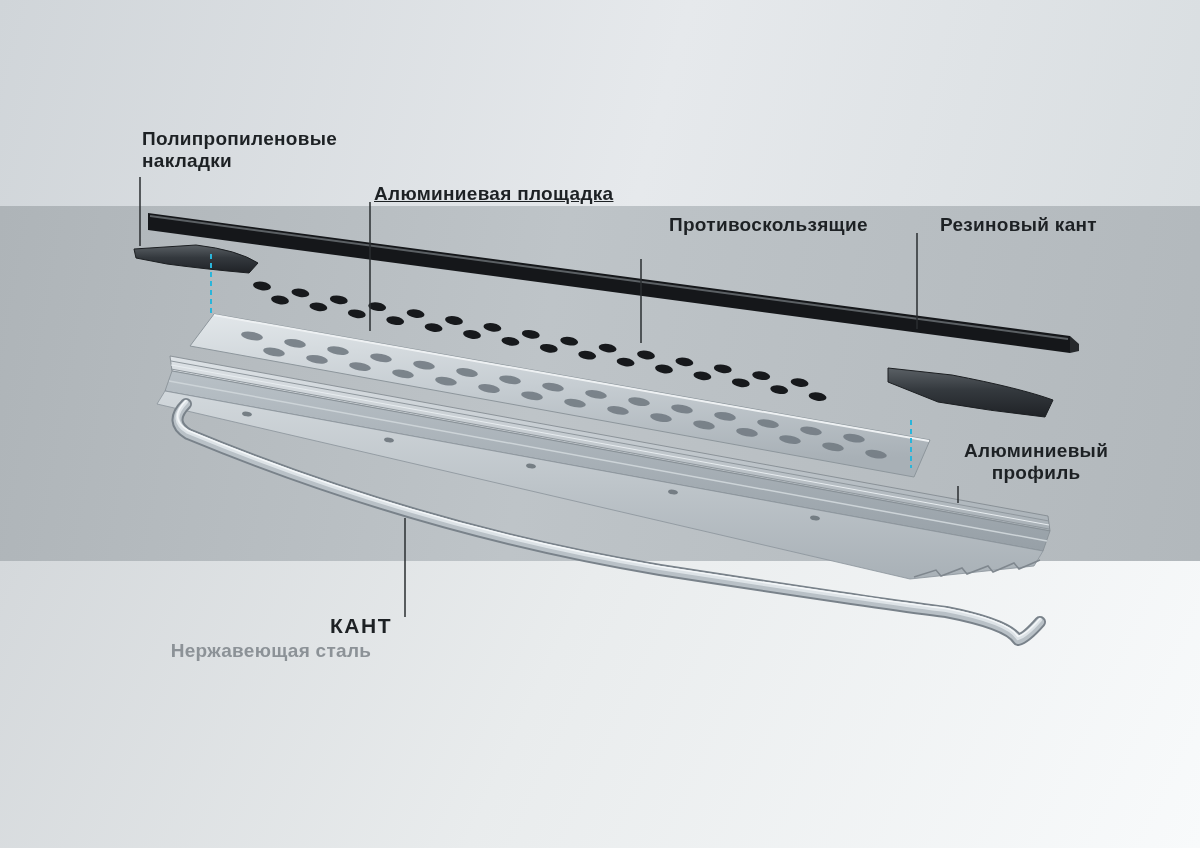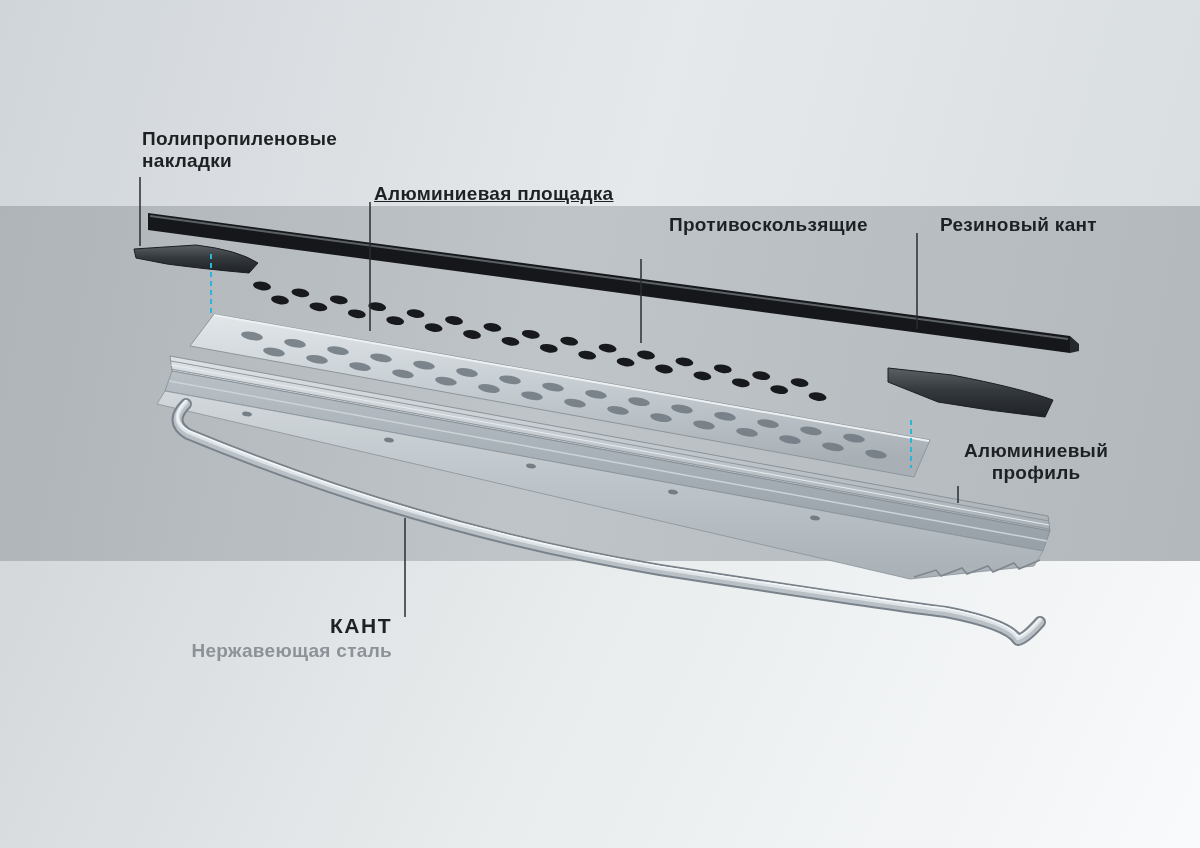--- a/index.html
+++ b/index.html
@@ -27,21 +27,21 @@
     color:var(--label-text,#1d2124);
     letter-spacing:.3px;white-space:nowrap;
   }
   #lbl-pp{left:142px;top:128px;}
   #lbl-platform{left:374px;top:183px;text-decoration:underline;}
   #lbl-antislip{left:644px;top:214px;margin-left:25px;}
   #lbl-rubber{left:919px;top:214px;margin-left:21px;}
   #lbl-profile{left:964px;top:440px;text-align:center;}
   #lbl-kant{left:150px;top:615px;width:242px;text-align:right;white-space:nowrap;}
   .kant-title{font-size:21px;letter-spacing:1.5px;color:var(--label-text,#1d2124);}
-  .kant-sub{color:var(--subtitle-text,#8c9297);margin-top:3px;}
+  .kant-sub{color:var(--subtitle-text,#8c9297);margin-top:3px;text-align:center;}
 </style>
 </head>
 <body>
 
 <div id="stage">
 
   <div class="band-top"></div>
   <div class="band-mid"></div>
   <div class="band-bottom"></div>
 

